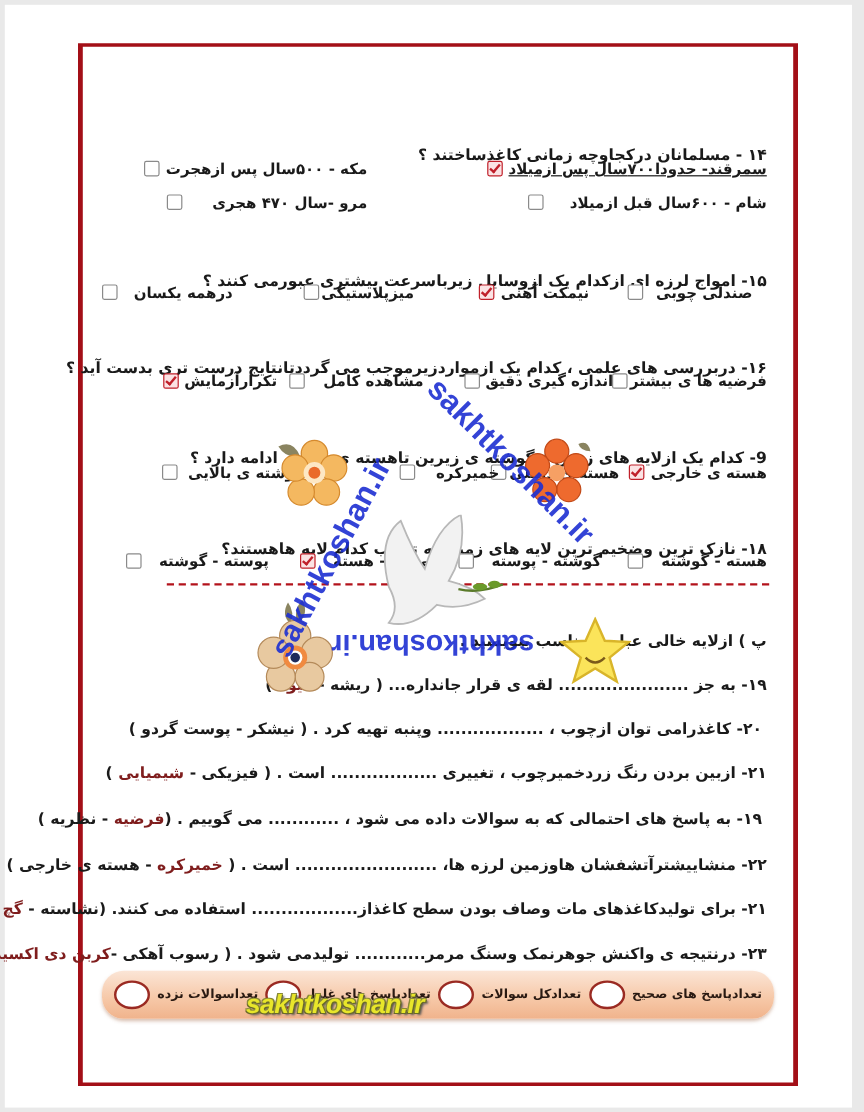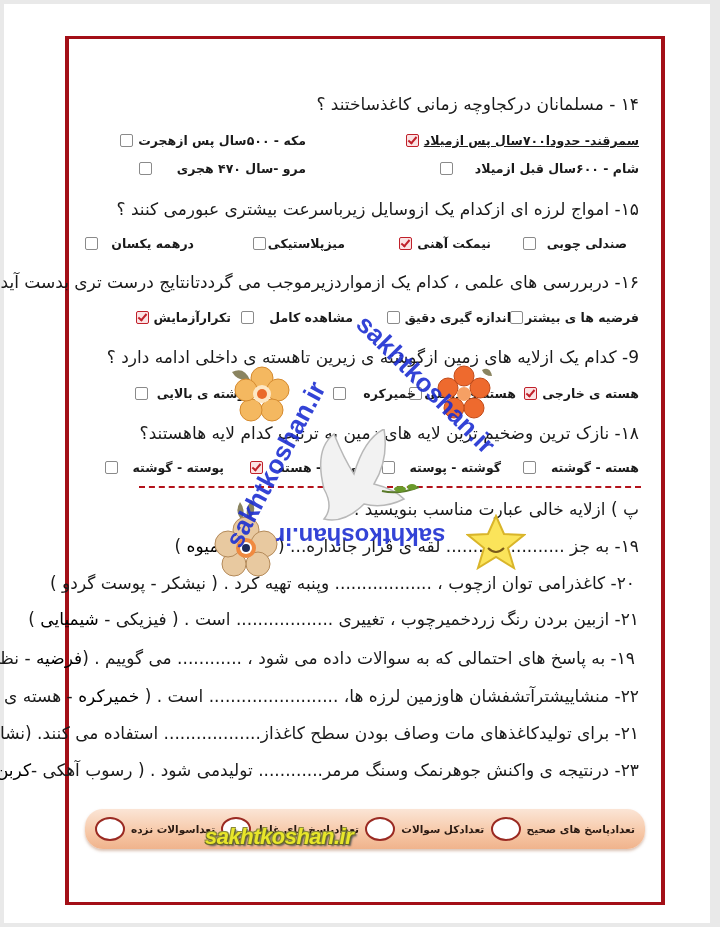--- a/index.html
+++ b/index.html
@@ -16,39 +16,39 @@
     position:absolute; left:61px; top:32px; width:592px; height:863px;
     border:3px solid #a30f17;
     border-left-width:4px; border-right-width:4px;
     box-sizing:content-box;
   }
   .content {
     position:absolute; left:0; top:0; width:592px; height:863px;
     direction:rtl;
   }
   .line {
-    position:absolute; right:22px; font-size:17px; font-weight:normal;
-    color:#1a1a1a; white-space:nowrap; direction:rtl;
+    position:absolute; right:22px; font-size:13px; font-weight:bold;
+    color:#1a1a1a; white-space:nowrap; direction:rtl;margin-top:28px;
   }
   .opt {
     position:absolute; font-size:12.5px; font-weight:bold; color:#1a1a1a;
     white-space:nowrap; direction:rtl; display:flex; align-items:center; gap:5px;
   }
   .cb {
     display:inline-block; width:11px; height:11px; border:1px solid #8a8a8a;
     border-radius:2px; background:#fff; position:relative; flex:none;
   }
   .cb.checked {
     border-color:#c0202a; background:#fbe3e4;
   }
   .cb.checked::after {
     content:""; position:absolute; left:3px; top:0px; width:3px; height:7px;
     border:solid #c0202a; border-width:0 2px 2px 0; transform:rotate(40deg);
   }
-  .ans { color:#000000;text-align:center; }
+  .ans { color:#7f1d1d;text-align:center; }
   .dash {
     position:absolute; left:70px; right:20px; top:447px;
     border-top:2px dashed #b3121b;
   }
   .footer-bar {
     position:absolute; left:16px; width:560px; top:770px; height:40px;
     border-radius:18px;
     background:linear-gradient(180deg,#fbe5d6 0%,#f6c7a6 60%,#f0b38c 100%);
     box-shadow:0 2px 3px rgba(150,80,40,0.35);
     display:flex; flex-direction:row; align-items:center; justify-content:space-between;

